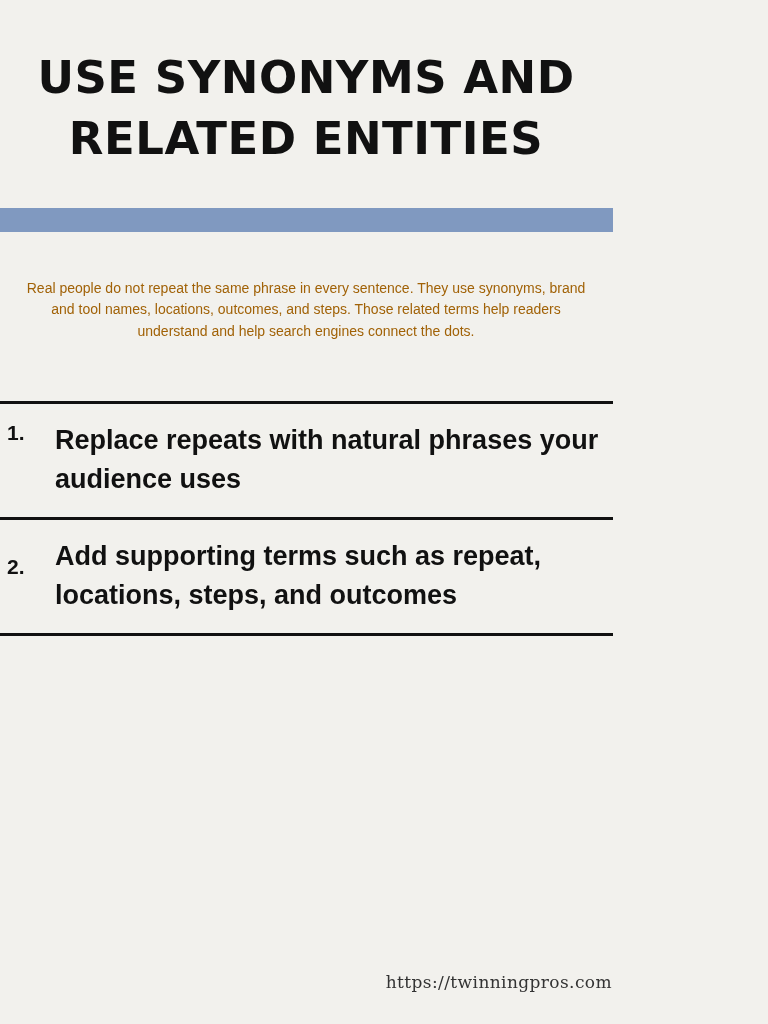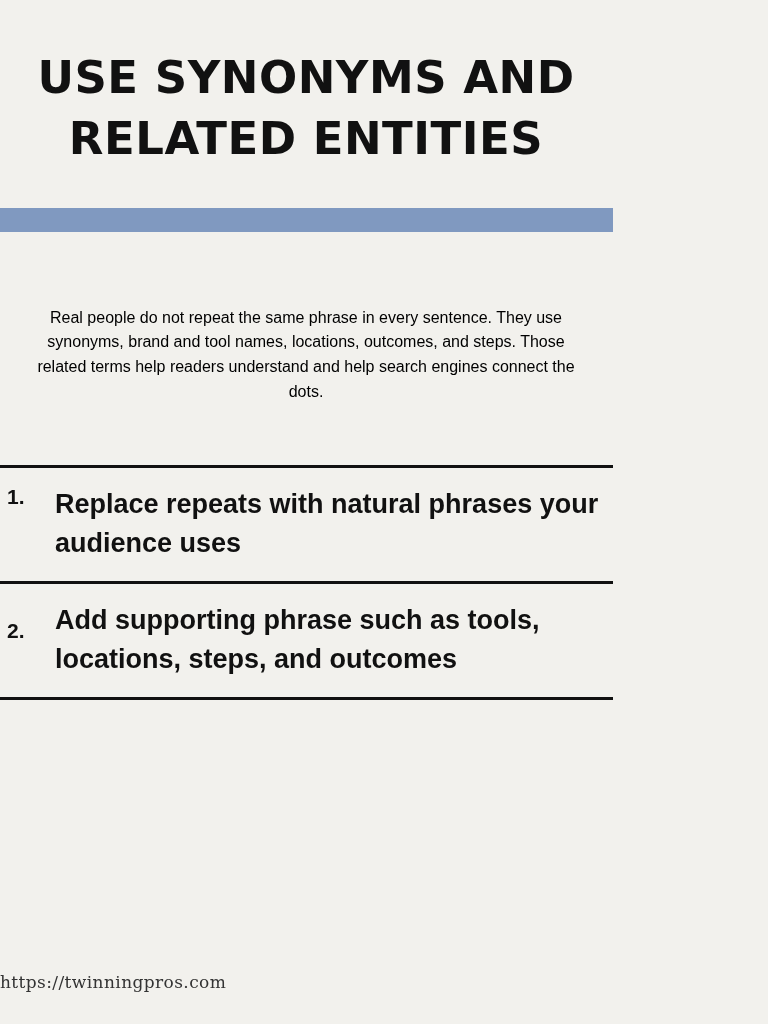--- a/index.html
+++ b/index.html
@@ -36,26 +36,26 @@
     color: #111111;
     font-family: "DejaVu Sans", sans-serif;
   }
   .accent-bar {
     margin-top: 38px;
     width: 614px;
     height: 24px;
     background: #8099c0;
   }
   .intro {
-    margin-top: 74px;
+    margin-top: 46px;
     width: 570px;
     text-align: center;
-    font-size: 16px;
+    font-size: 14px;
     line-height: 1.55;
-    color: #000000;
+    color: #a16207;
     font-family: "Liberation Sans", sans-serif;
   }
   .list {
     margin-top: 44px;
     width: 614px;
   }
   .rule {
     width: 100%;
     height: 3px;
     background: #111111;
@@ -86,21 +86,21 @@
     line-height: 1.45;
     font-weight: bold;
     color: #111111;
     font-family: "Liberation Sans", sans-serif;
   }
   .footer {
     position: absolute;
     left: 0;
     right: 0;
     bottom: 32px;
-    text-align: left;
+    text-align: right;
     font-size: 17px;
     color: #333333;
     font-family: "DejaVu Serif", serif;
     letter-spacing: 0.4px;
   }
 </style>
 </head>
 <body>
 
 <div class="page">
@@ -116,21 +116,21 @@
 
     <div class="list-item">
       <div class="item-num">1.</div>
       <div class="item-text">Replace repeats with natural phrases your audience uses</div>
     </div>
 
     <div class="rule"></div>
 
     <div class="list-item">
       <div class="item-num lower">2.</div>
-      <div class="item-text">Add supporting phrase such as tools, locations, steps, and outcomes</div>
+      <div class="item-text">Add supporting terms such as repeat, locations, steps, and outcomes</div>
     </div>
 
     <div class="rule"></div>
   </div>
 
   <div class="footer">https://twinningpros.com</div>
 
 </div>
 
 </body></html>

